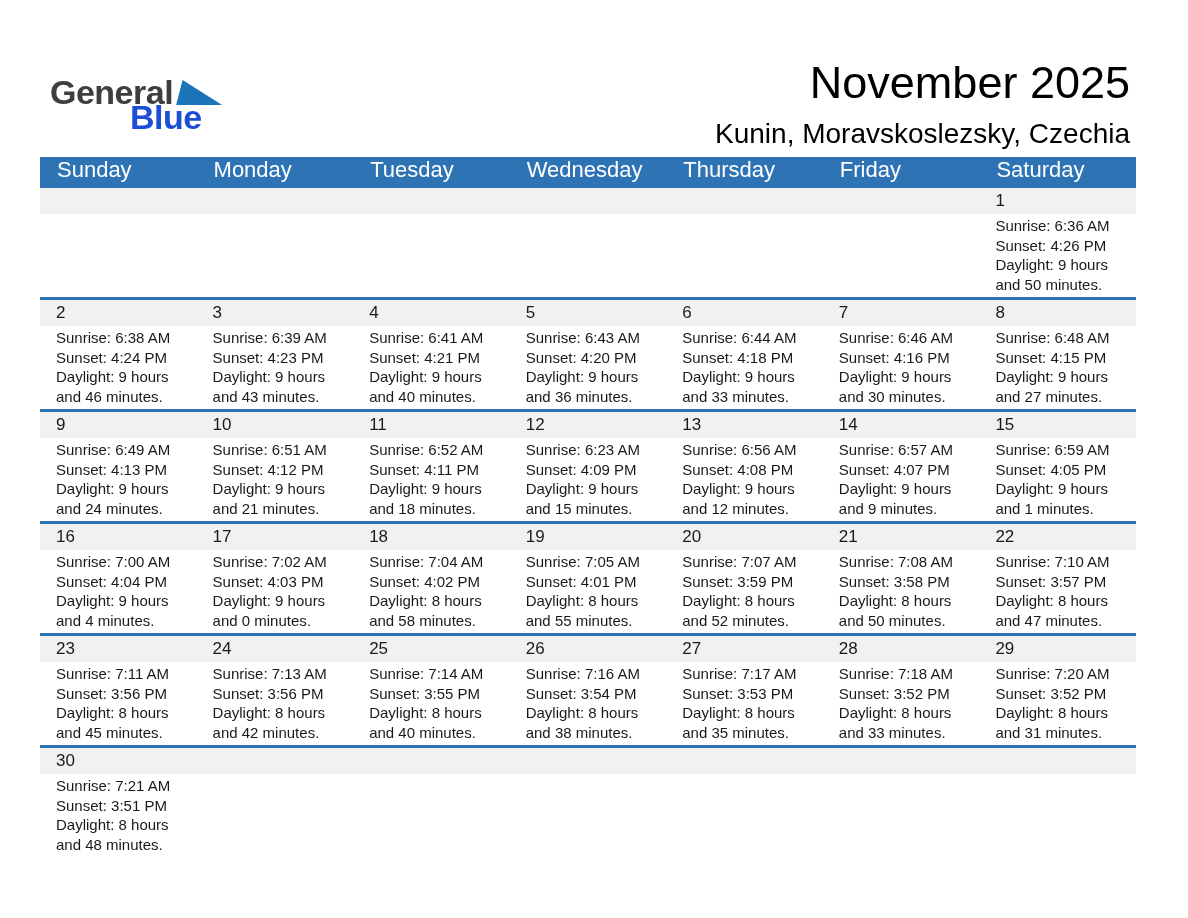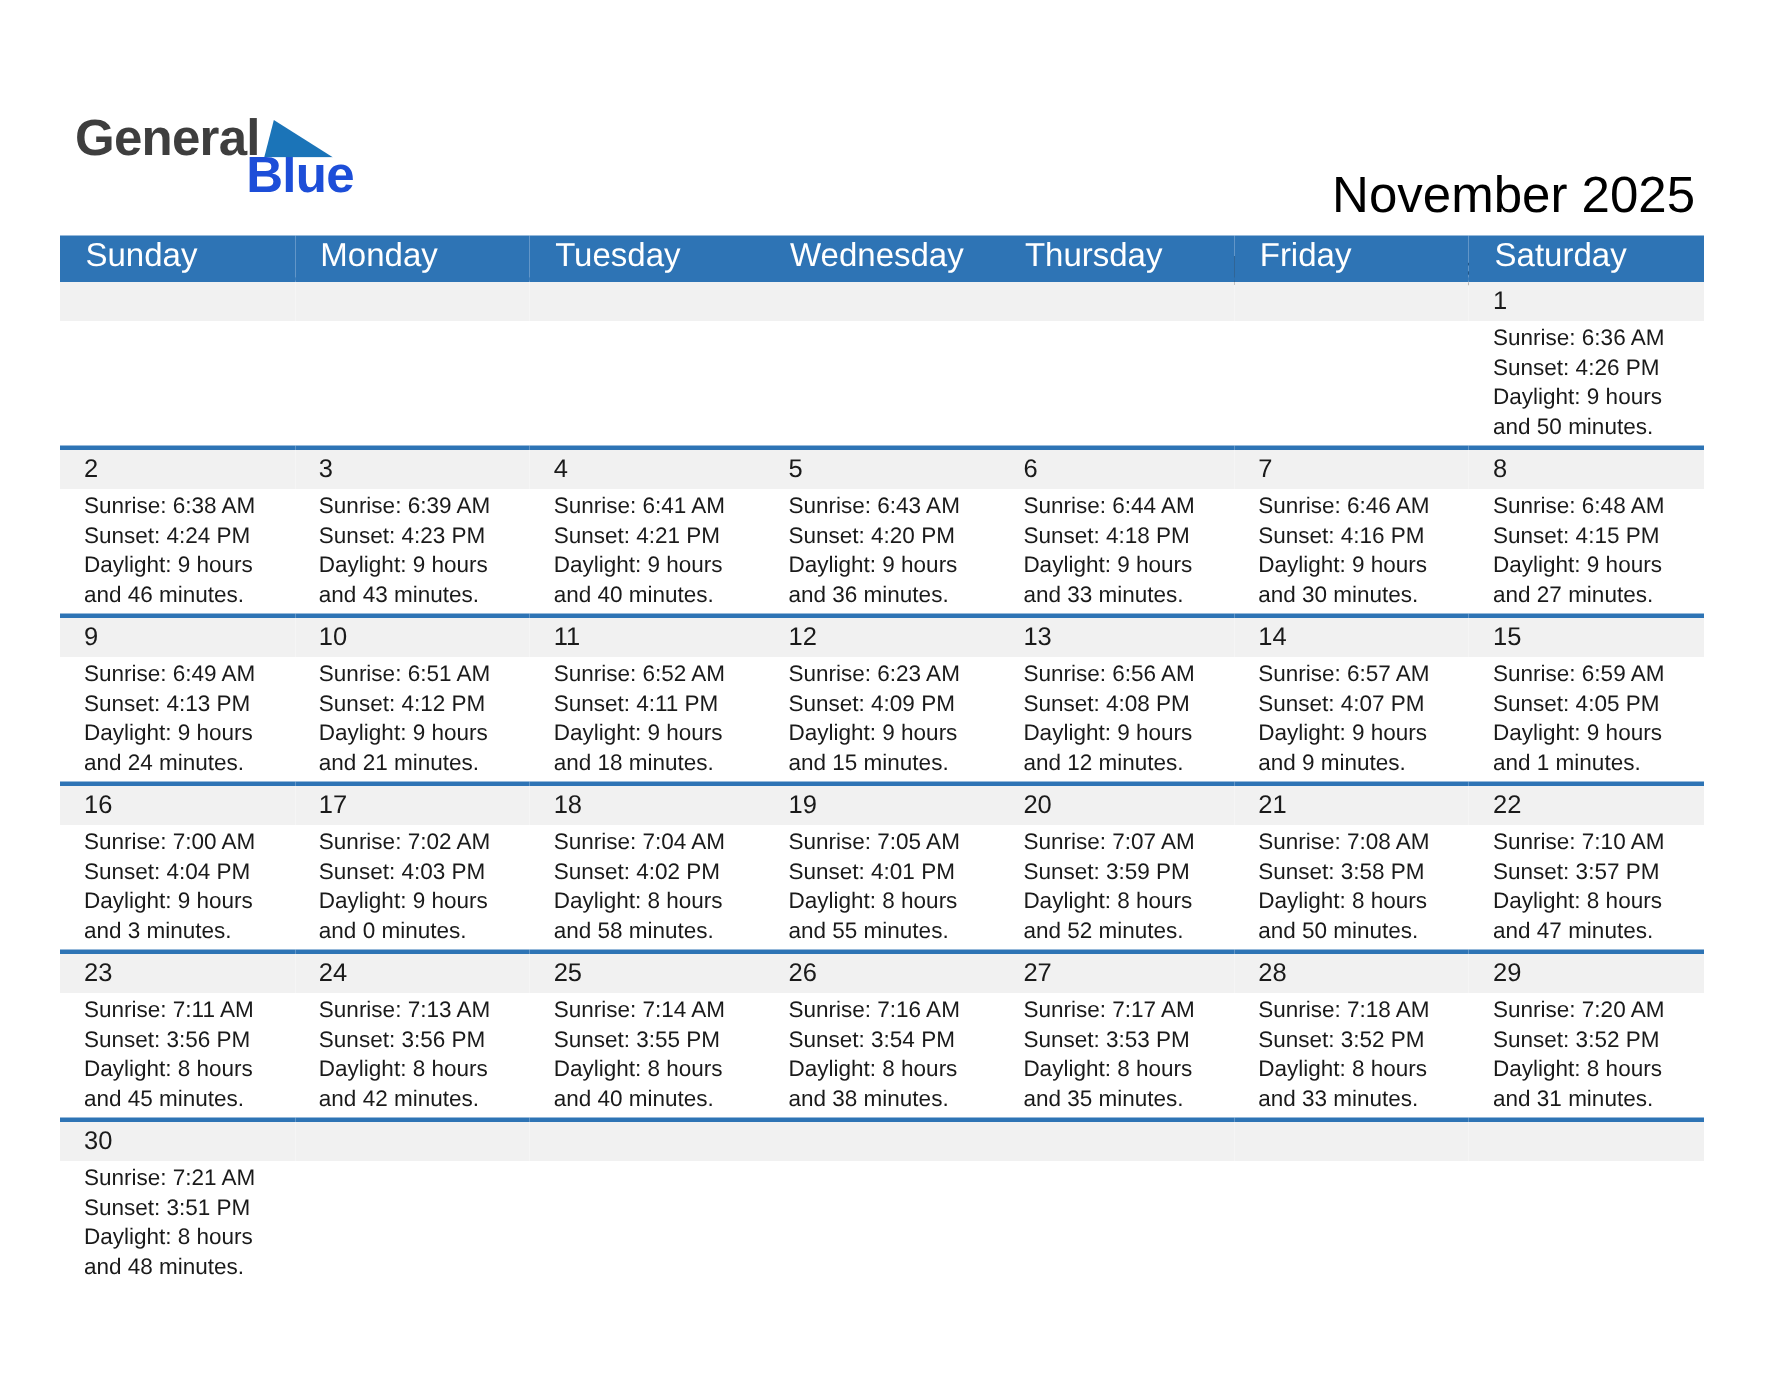--- a/index.html
+++ b/index.html
@@ -1,29 +1,29 @@
 <!DOCTYPE html>
 <html><head>
 <meta charset="utf-8">
 <style>
   * { margin:0; padding:0; box-sizing:border-box; }
   html,body { background:#ffffff; }
   body { font-family:"Liberation Sans", sans-serif; }
   .page { position:relative; width:1188px; height:918px; background:#ffffff; overflow:hidden; }
 
   
-  .logo { position:absolute; left:50px; top:76px; width:220px;text-align:center; }
+  .logo { position:absolute; left:50px; top:76px; width:220px; }
   .logo-row { display:flex; align-items:flex-start; }
   .logo-general { font-size:34px; font-weight:600; color:#3e3e3e; letter-spacing:-0.5px; line-height:32px; }
   .logo-triangle { display:inline-block; width:46px; height:25px; margin-left:3px; margin-top:4px;
                    background:#1b74b8; clip-path:polygon(14% 0, 100% 100%, 0 100%); }
   .logo-blue { font-size:34px; font-weight:600; color:#1d4ed8; letter-spacing:-0.5px; line-height:30px; margin-left:80px; margin-top:-6px; }
 
   .titles { position:absolute; right:58px; top:60px; text-align:right; }
-  .title { font-size:34px; font-weight:normal; color:#000000; line-height:46px;margin-top:47px; }
+  .title { font-size:45px; font-weight:normal; color:#000000; line-height:46px; }
   .subtitle { font-size:28px; font-weight:normal; color:#000000; margin-top:12px; }
 
   
   table.cal { position:absolute; left:40px; top:157px; width:1096px; border-collapse:collapse; table-layout:fixed; }
   .cal thead th { background:#2e74b5; color:#ffffff; font-weight:normal; font-size:22px;
                   text-align:left; height:28px; padding:0 0 2px 17px; vertical-align:middle; }
   .cal tbody td { vertical-align:top; padding:0; border-top:3px solid #2e74b5; }
   .band { height:26px; background:#f1f1f1; font-size:17px; color:#1a1a1a;
           padding:3px 0 0 16px; overflow:hidden; }
   .info { padding:2px 6px 3px 16px; }
@@ -255,21 +255,21 @@
             </div>
           </td>
       </tr>
       <tr>
         <td>
             <div class="band">16</div>
             <div class="info">
               <div class="ln">Sunrise: 7:00 AM</div>
               <div class="ln">Sunset: 4:04 PM</div>
               <div class="ln">Daylight: 9 hours</div>
-              <div class="ln">and 3 minutes.</div>
+              <div class="ln">and 4 minutes.</div>
             </div>
           </td>
         <td>
             <div class="band">17</div>
             <div class="info">
               <div class="ln">Sunrise: 7:02 AM</div>
               <div class="ln">Sunset: 4:03 PM</div>
               <div class="ln">Daylight: 9 hours</div>
               <div class="ln">and 0 minutes.</div>
             </div>

